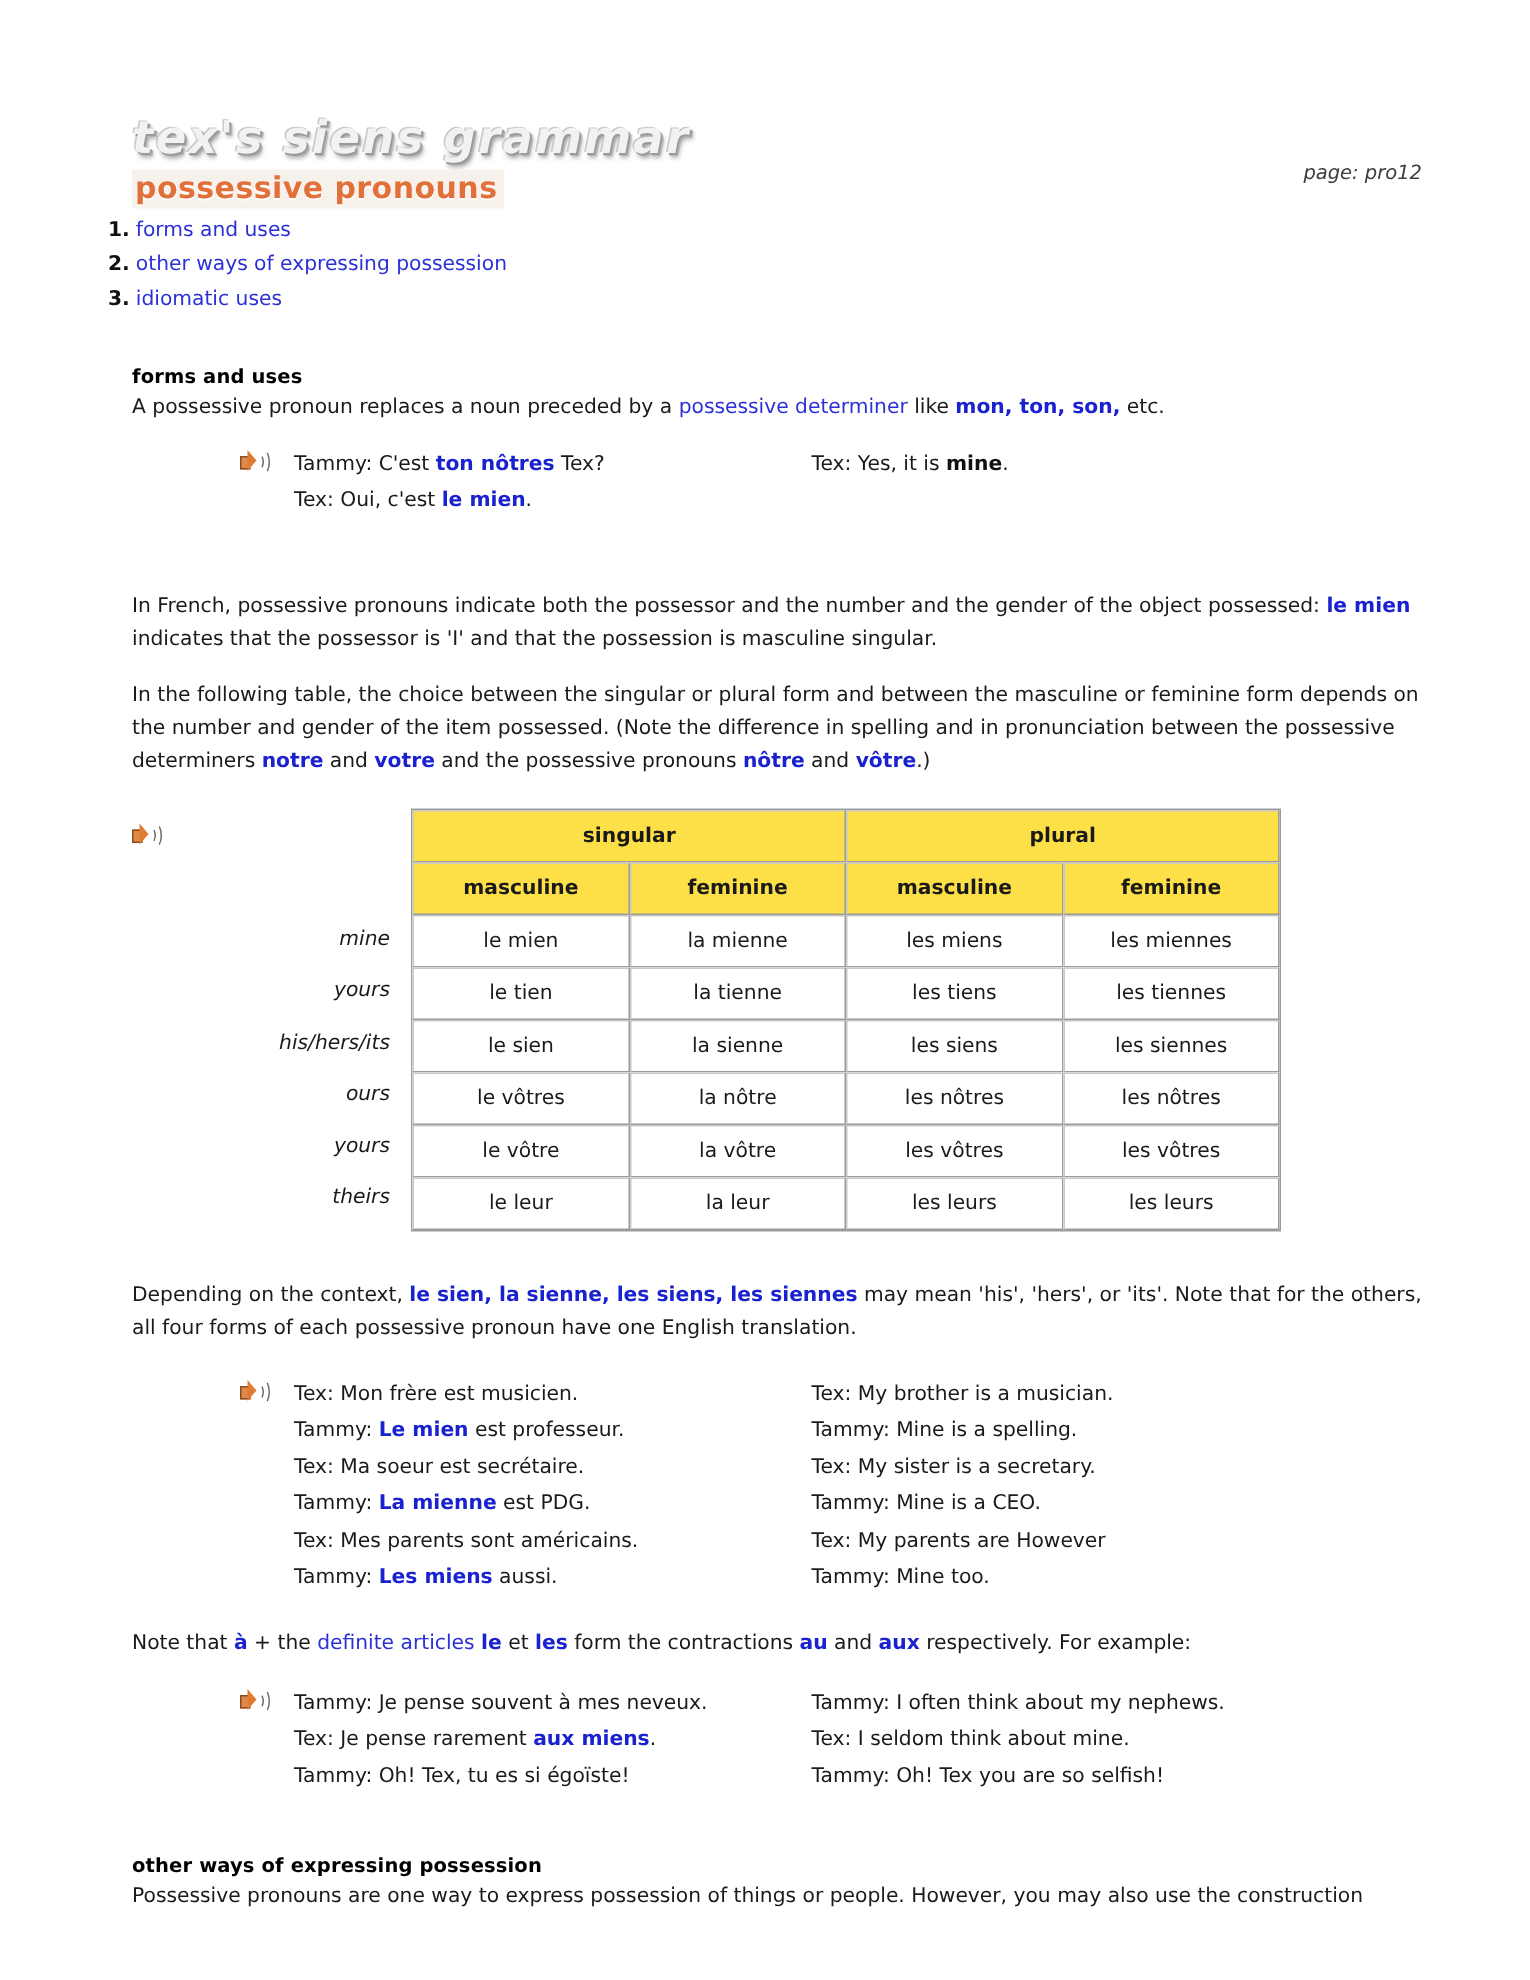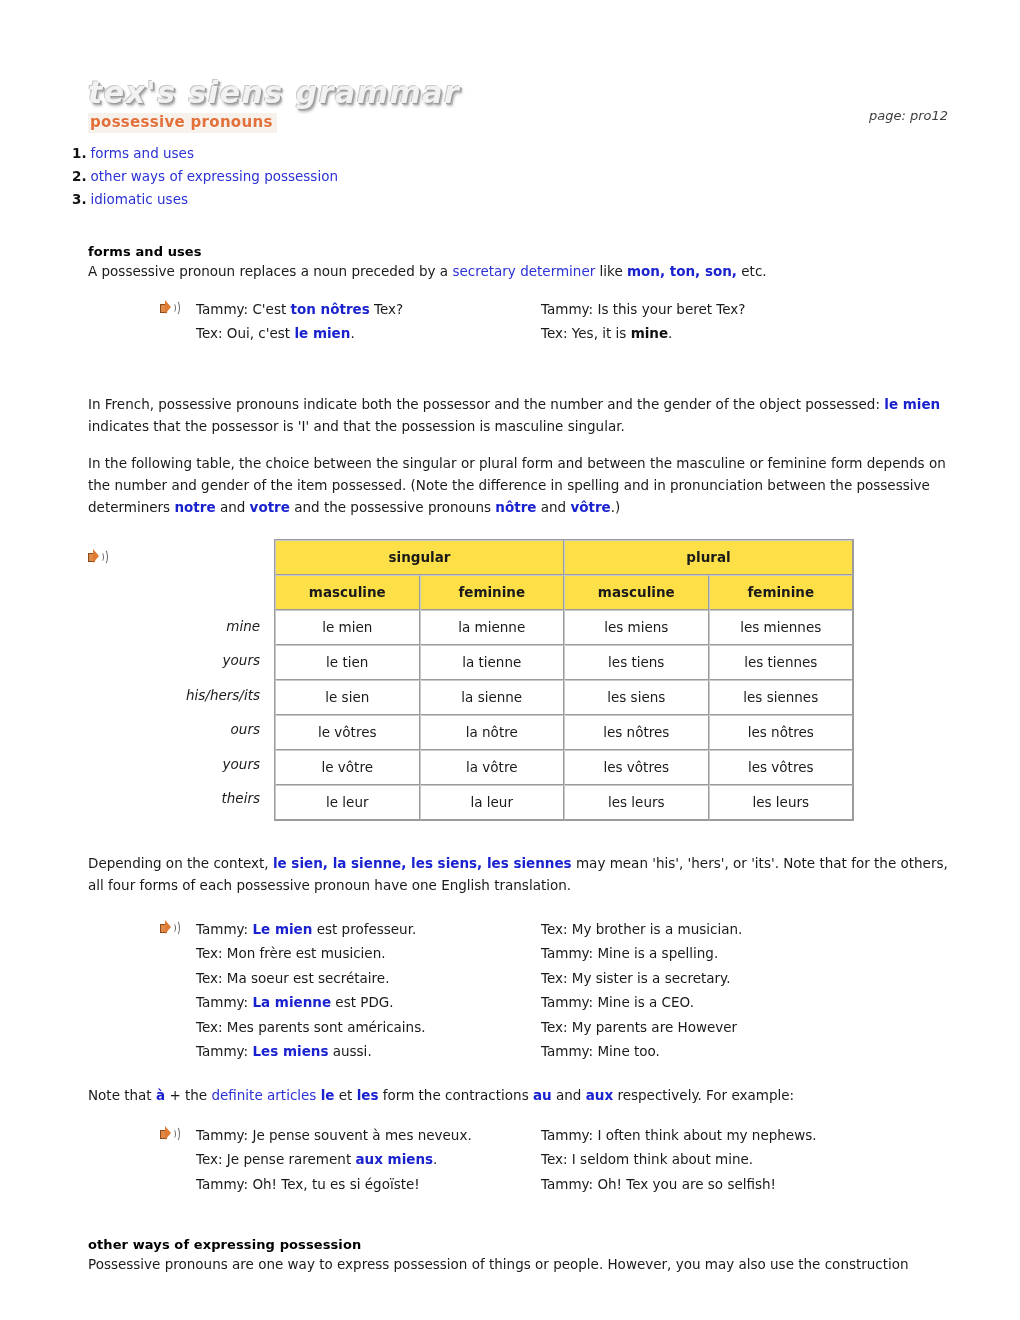--- a/index.html
+++ b/index.html
@@ -38,21 +38,21 @@
        1px 1px 0 #9a9a9a,
        2px 2px 0 #b4b4b4,
       -1px -1px 0 #c8c8c8,
        2px 3px 3px rgba(120,120,120,0.55);
     line-height: 1;
     white-space: nowrap;
   }
   .logo-sub {
     margin-top: 5px;
     display: inline-block;
-    font-size: 15px;
+    font-size: 20px;
     font-weight: bold;
     letter-spacing: 0.3px;
     color: #e2703a;
     background: #f7f1ec;
     padding: 1px 4px 2px 2px;
     text-shadow: 0 1px 0 rgba(255,255,255,0.9);
     line-height: 1.15;
   }
   .page-ref {
     position: absolute;
@@ -237,39 +237,38 @@
   </li>
   <li>
     <span class="num">3.</span><a class="lnk" href="#">idiomatic uses</a>
   </li>
 </ul>
 
 <div class="content">
 
   <div style="margin-top:32px;">
     <div class="section-head">forms and uses</div>
-    <p class="body-text" style="margin-bottom:6px;"><span>A possessive pronoun replaces a noun preceded by a </span><a class="lnk" href="#">secretary determiner</a><span> like </span><b class="blue">mon, ton, son,</b><span> etc.</span></p>
+    <p class="body-text" style="margin-bottom:6px;"><span>A possessive pronoun replaces a noun preceded by a </span><a class="lnk" href="#">possessive determiner</a><span> like </span><b class="blue">mon, ton, son,</b><span> etc.</span></p>
   </div>
 
   <div class="dialogue" style="padding-left:72px;">
     <div class="spk-cell">
       <span class="spk">
         <span class="box"></span>
         <span class="cone"></span>
         <span class="w1"></span>
         <span class="w2"></span>
       </span>
     </div>
     <div class="dlg-cols">
       <div class="dlg-col fr">
         <div class="dlg-line"><span>Tammy: C'est </span><b class="blue">ton nôtres</b><span> Tex?</span></div>
         <div class="dlg-line"><span>Tex: Oui, c'est </span><b class="blue">le mien</b><span>.</span></div>
       </div>
       <div class="dlg-col en">
-        <div class="dlg-line"><span>Tammy: Is this your beret Tex?</span><b class="blk"></b><span></span></div>
         <div class="dlg-line"><span>Tex: Yes, it is </span><b class="blk">mine</b><span>.</span></div>
       </div>
     </div>
   </div>
 
   <p class="body-text" style="margin-top:48px;"><span>In French, possessive pronouns indicate both the possessor and the number and the gender of the object possessed: </span><b class="blue">le mien</b><span> indicates that the possessor is 'I' and that the possession is masculine singular.</span></p>
 
   <p class="body-text"><span>In the following table, the choice between the singular or plural form and between the masculine or feminine form depends on the number and gender of the item possessed. (Note the difference in spelling and in pronunciation between the possessive determiners </span><b class="blue">notre</b><span> and </span><b class="blue">votre</b><span> and the possessive pronouns </span><b class="blue">nôtre</b><span> and </span><b class="blue">vôtre</b><span>.)</span></p>
 
 </div>
@@ -353,22 +352,22 @@
     <div class="spk-cell">
       <span class="spk">
         <span class="box"></span>
         <span class="cone"></span>
         <span class="w1"></span>
         <span class="w2"></span>
       </span>
     </div>
     <div class="dlg-cols">
       <div class="dlg-col fr">
+        <div class="dlg-line"><span>Tex: Mon frère est musicien.</span><b class="blue"></b><span></span></div>
         <div class="dlg-line"><span>Tammy: </span><b class="blue">Le mien</b><span> est professeur.</span></div>
-        <div class="dlg-line"><span>Tex: Mon frère est musicien.</span><b class="blue"></b><span></span></div>
         <div class="dlg-line"><span>Tex: Ma soeur est secrétaire.</span><b class="blue"></b><span></span></div>
         <div class="dlg-line"><span>Tammy: </span><b class="blue">La mienne</b><span> est PDG.</span></div>
         <div class="dlg-line"><span>Tex: Mes parents sont américains.</span><b class="blue"></b><span></span></div>
         <div class="dlg-line"><span>Tammy: </span><b class="blue">Les miens</b><span> aussi.</span></div>
       </div>
       <div class="dlg-col en">
         <div class="dlg-line">Tex: My brother is a musician.</div>
         <div class="dlg-line">Tammy: Mine is a spelling.</div>
         <div class="dlg-line">Tex: My sister is a secretary.</div>
         <div class="dlg-line">Tammy: Mine is a CEO.</div>

